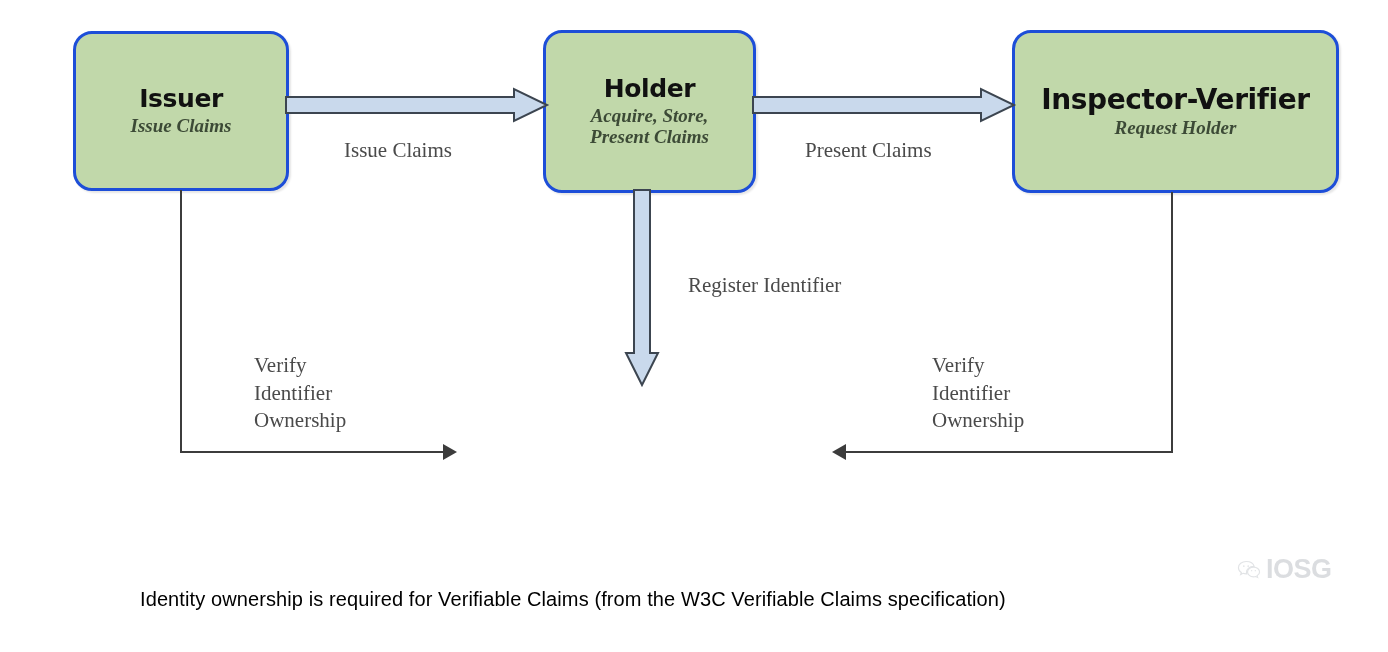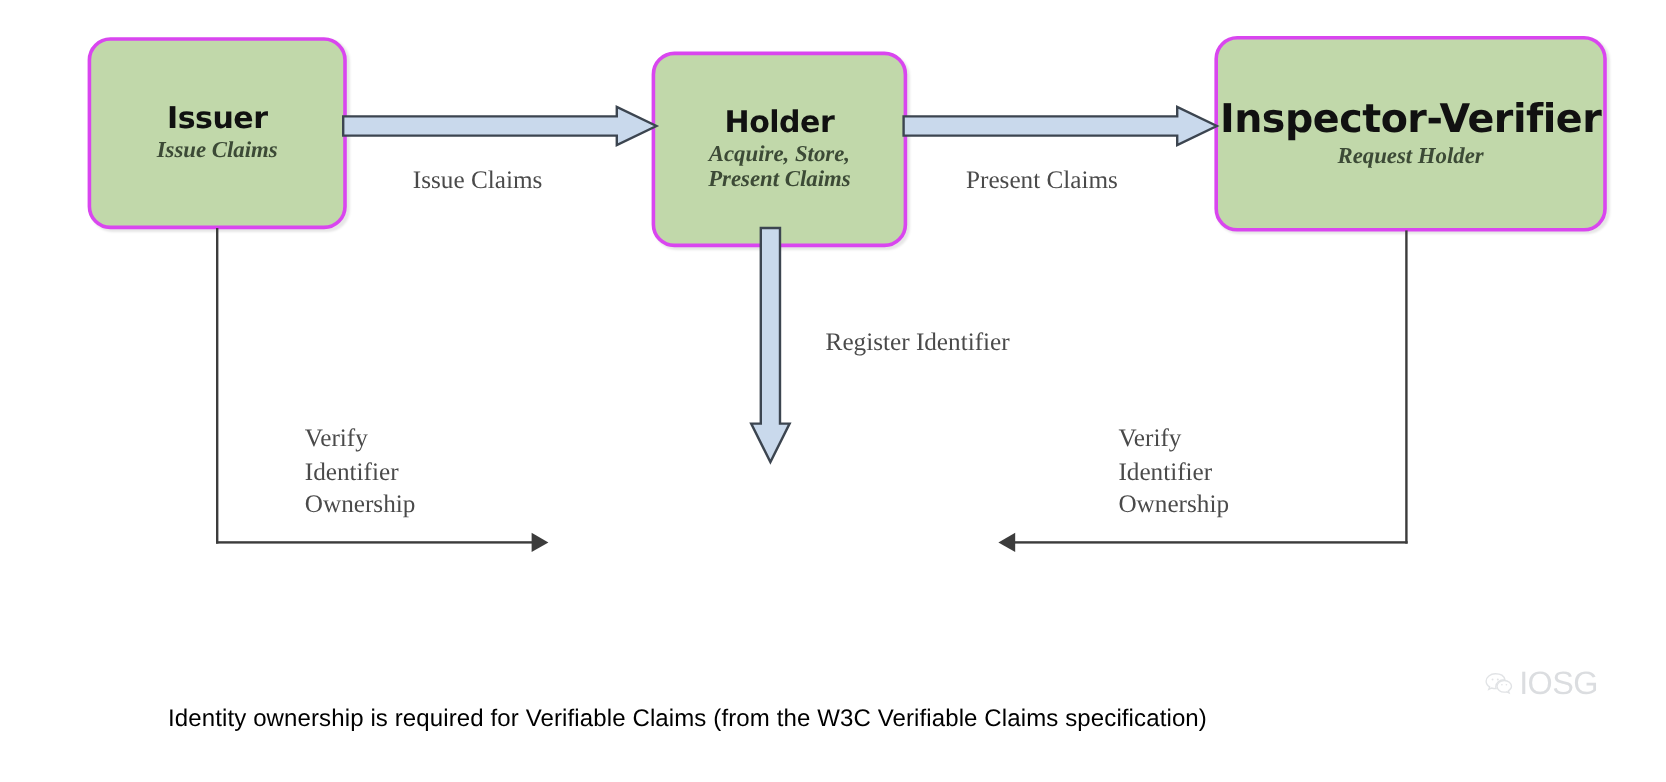--- a/index.html
+++ b/index.html
@@ -17,21 +17,21 @@
     height: 652px;
     background: #ffffff;
     overflow: hidden;
   }
 
   
   .node {
     position: absolute;
     box-sizing: border-box;
     background: #c1d8aa;
-    border: 3px solid #d946ef;
+    border: 3px solid #1d4ed8;
     border-radius: 19px;
     display: flex;
     flex-direction: column;
     align-items: center;
     justify-content: center;
     text-align: center;
     box-shadow: 2px 2px 2px rgba(0,0,0,0.10);
   }
   .node-title {
     font-family: "DejaVu Sans", sans-serif;
@@ -47,25 +47,25 @@
     font-style: italic;
     font-weight: bold;
     font-size: 19px;
     line-height: 1.12;
     color: #3c4a36;
     margin-top: 3px;
     white-space: pre-line;
   }
 
   #node-issuer            { left: 73px;   top: 31px;  width: 216px; height: 160px; }
-  #node-holder            { left: 543px;  top: 43px;  width: 213px; height: 163px; }
+  #node-holder            { left: 543px;  top: 30px;  width: 213px; height: 163px; }
   #node-inspector         { left: 1012px; top: 30px;  width: 327px; height: 163px; }
   #node-registry          { left: 462px;  top: 383px; width: 369px; height: 143px; }
 
-  #node-inspector .node-title { font-size: 33px; }
+  #node-inspector .node-title { font-size: 28px; }
   #node-registry  .node-title { font-size: 25px; }
 
   
   .block-arrow { position: absolute; }
   .block-arrow svg { display: block; overflow: visible; }
 
   #arrow-issue-claims   { left: 286px; top: 88px;  width: 262px; height: 34px; }
   #arrow-present-claims { left: 753px; top: 88px;  width: 262px; height: 34px; }
   #arrow-register-id    { left: 625px; top: 190px; width: 34px;  height: 196px; }
 
@@ -123,20 +123,21 @@
 
   
   #watermark {
     position: absolute;
     left: 1236px;
     top: 556px;
     display: flex;
     align-items: center;
     gap: 4px;
     opacity: 0.5;
+    font-weight: bold;
   }
   #watermark .wm-icon { width: 26px; height: 26px; display: block; }
   #watermark .wm-text {
     font-family: "Liberation Sans", sans-serif;
     font-size: 27px;
     color: #b9bdc2;
     letter-spacing: -0.5px;
     line-height: 1;
   }
 </style>

